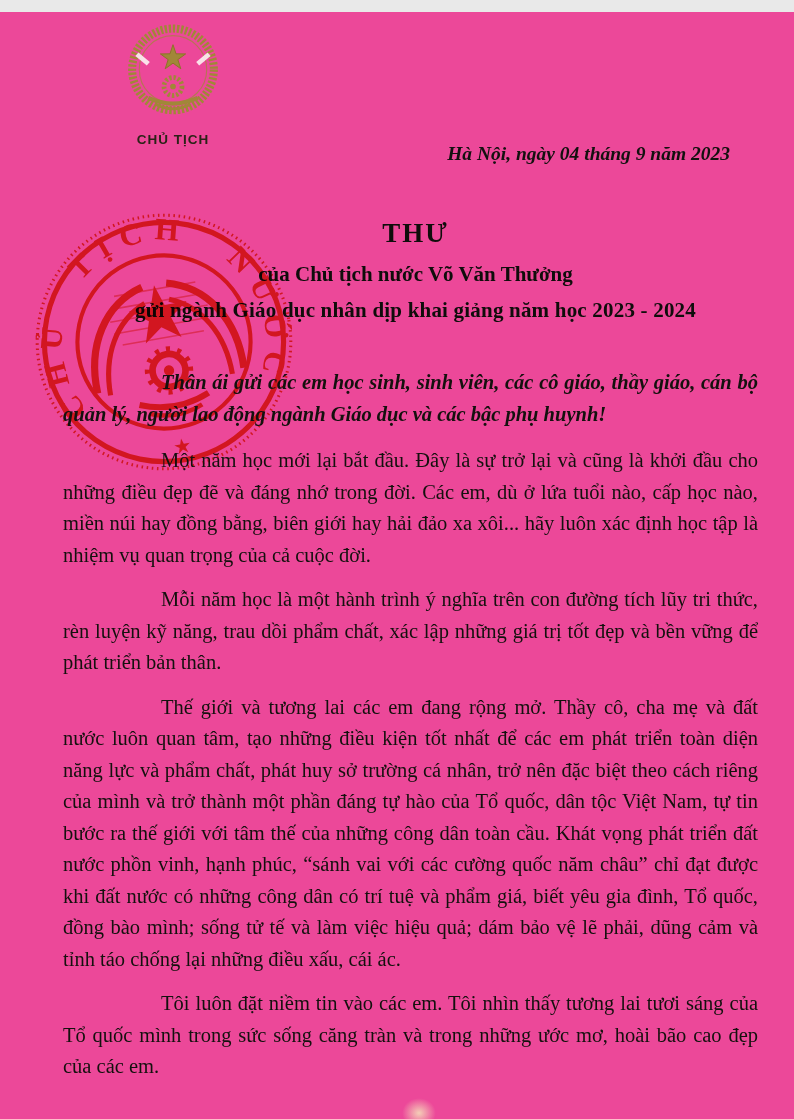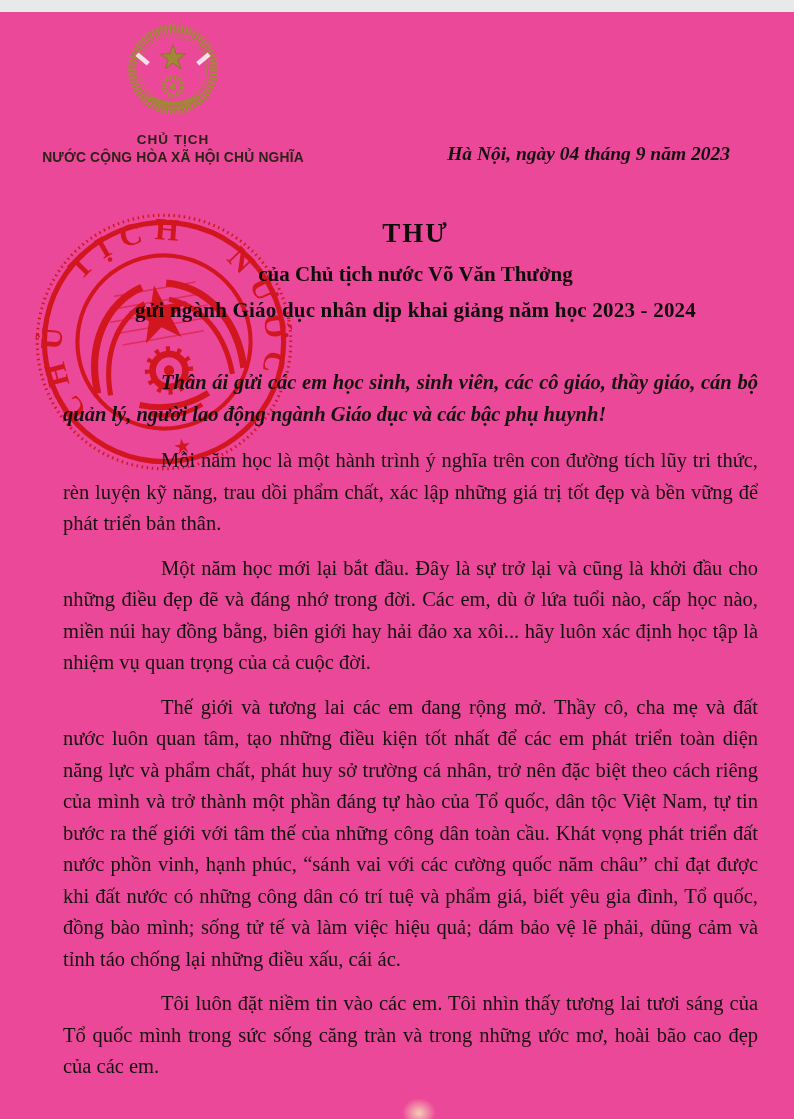--- a/index.html
+++ b/index.html
@@ -86,21 +86,20 @@
           <path d="M34,82 Q60,94 86,82" stroke-width="4.5"></path>
           <path d="M42,89 Q60,98 78,89" stroke-width="3"></path>
         </g>
         <g stroke="#fdfcf8" stroke-width="5" opacity=".85">
           <line x1="22" y1="36" x2="34" y2="46"></line>
           <line x1="98" y1="36" x2="86" y2="46"></line>
         </g>
       </svg>
     </div>
     <div class="lh-line1">CHỦ TỊCH</div>
-    <div class="lh-line2">NƯỚC CỘNG HÒA XÃ HỘI CHỦ NGHĨA</div>
   </div>
 
   <div class="dateline">Hà Nội, ngày 04 tháng 9 năm 2023</div>
 
   <div class="title-block">
     <div class="title-main">THƯ</div>
     <div class="title-sub1">của Chủ tịch nước Võ Văn Thưởng</div>
     <div class="title-sub2">gửi ngành Giáo dục nhân dịp khai giảng năm học 2023 - 2024</div>
   </div>
 
@@ -142,20 +141,20 @@
         <path d="M96,186 Q130,200 164,186" stroke-width="6"></path>
         <path d="M104,196 Q130,207 156,196" stroke-width="4.5"></path>
       </g>
 
       <polygon fill="#e0391f" points="130,225 131.8,230.6 137.6,230.5 132.9,233.9 134.7,239.5 130,236 125.3,239.5 127.1,233.9 122.4,230.5 128.2,230.6"></polygon>
     </svg>
   </div>
 
   <div class="letter-body">
     <p class="greeting">Thân ái gửi các em học sinh, sinh viên, các cô giáo, thầy giáo, cán bộ quản lý, người lao động ngành Giáo dục và các bậc phụ huynh!</p>
+    <p>Một năm học mới lại bắt đầu. Đây là sự trở lại và cũng là khởi đầu cho những điều đẹp đẽ và đáng nhớ trong đời. Các em, dù ở lứa tuổi nào, cấp học nào, miền núi hay đồng bằng, biên giới hay hải đảo xa xôi... hãy luôn xác định học tập là nhiệm vụ quan trọng của cả cuộc đời.</p>
     <p>Mỗi năm học là một hành trình ý nghĩa trên con đường tích lũy tri thức, rèn luyện kỹ năng, trau dồi phẩm chất, xác lập những giá trị tốt đẹp và bền vững để phát triển bản thân.</p>
-    <p>Một năm học mới lại bắt đầu. Đây là sự trở lại và cũng là khởi đầu cho những điều đẹp đẽ và đáng nhớ trong đời. Các em, dù ở lứa tuổi nào, cấp học nào, miền núi hay đồng bằng, biên giới hay hải đảo xa xôi... hãy luôn xác định học tập là nhiệm vụ quan trọng của cả cuộc đời.</p>
     <p>Thế giới và tương lai các em đang rộng mở. Thầy cô, cha mẹ và đất nước luôn quan tâm, tạo những điều kiện tốt nhất để các em phát triển toàn diện năng lực và phẩm chất, phát huy sở trường cá nhân, trở nên đặc biệt theo cách riêng của mình và trở thành một phần đáng tự hào của Tổ quốc, dân tộc Việt Nam, tự tin bước ra thế giới với tâm thế của những công dân toàn cầu. Khát vọng phát triển đất nước phồn vinh, hạnh phúc, “sánh vai với các cường quốc năm châu” chỉ đạt được khi đất nước có những công dân có trí tuệ và phẩm giá, biết yêu gia đình, Tổ quốc, đồng bào mình; sống tử tế và làm việc hiệu quả; dám bảo vệ lẽ phải, dũng cảm và tỉnh táo chống lại những điều xấu, cái ác.</p>
     <p>Tôi luôn đặt niềm tin vào các em. Tôi nhìn thấy tương lai tươi sáng của Tổ quốc mình trong sức sống căng tràn và trong những ước mơ, hoài bão cao đẹp của các em.</p>
   </div>
 
   <div class="smudge"></div>
 </div>
 
 </body></html>

